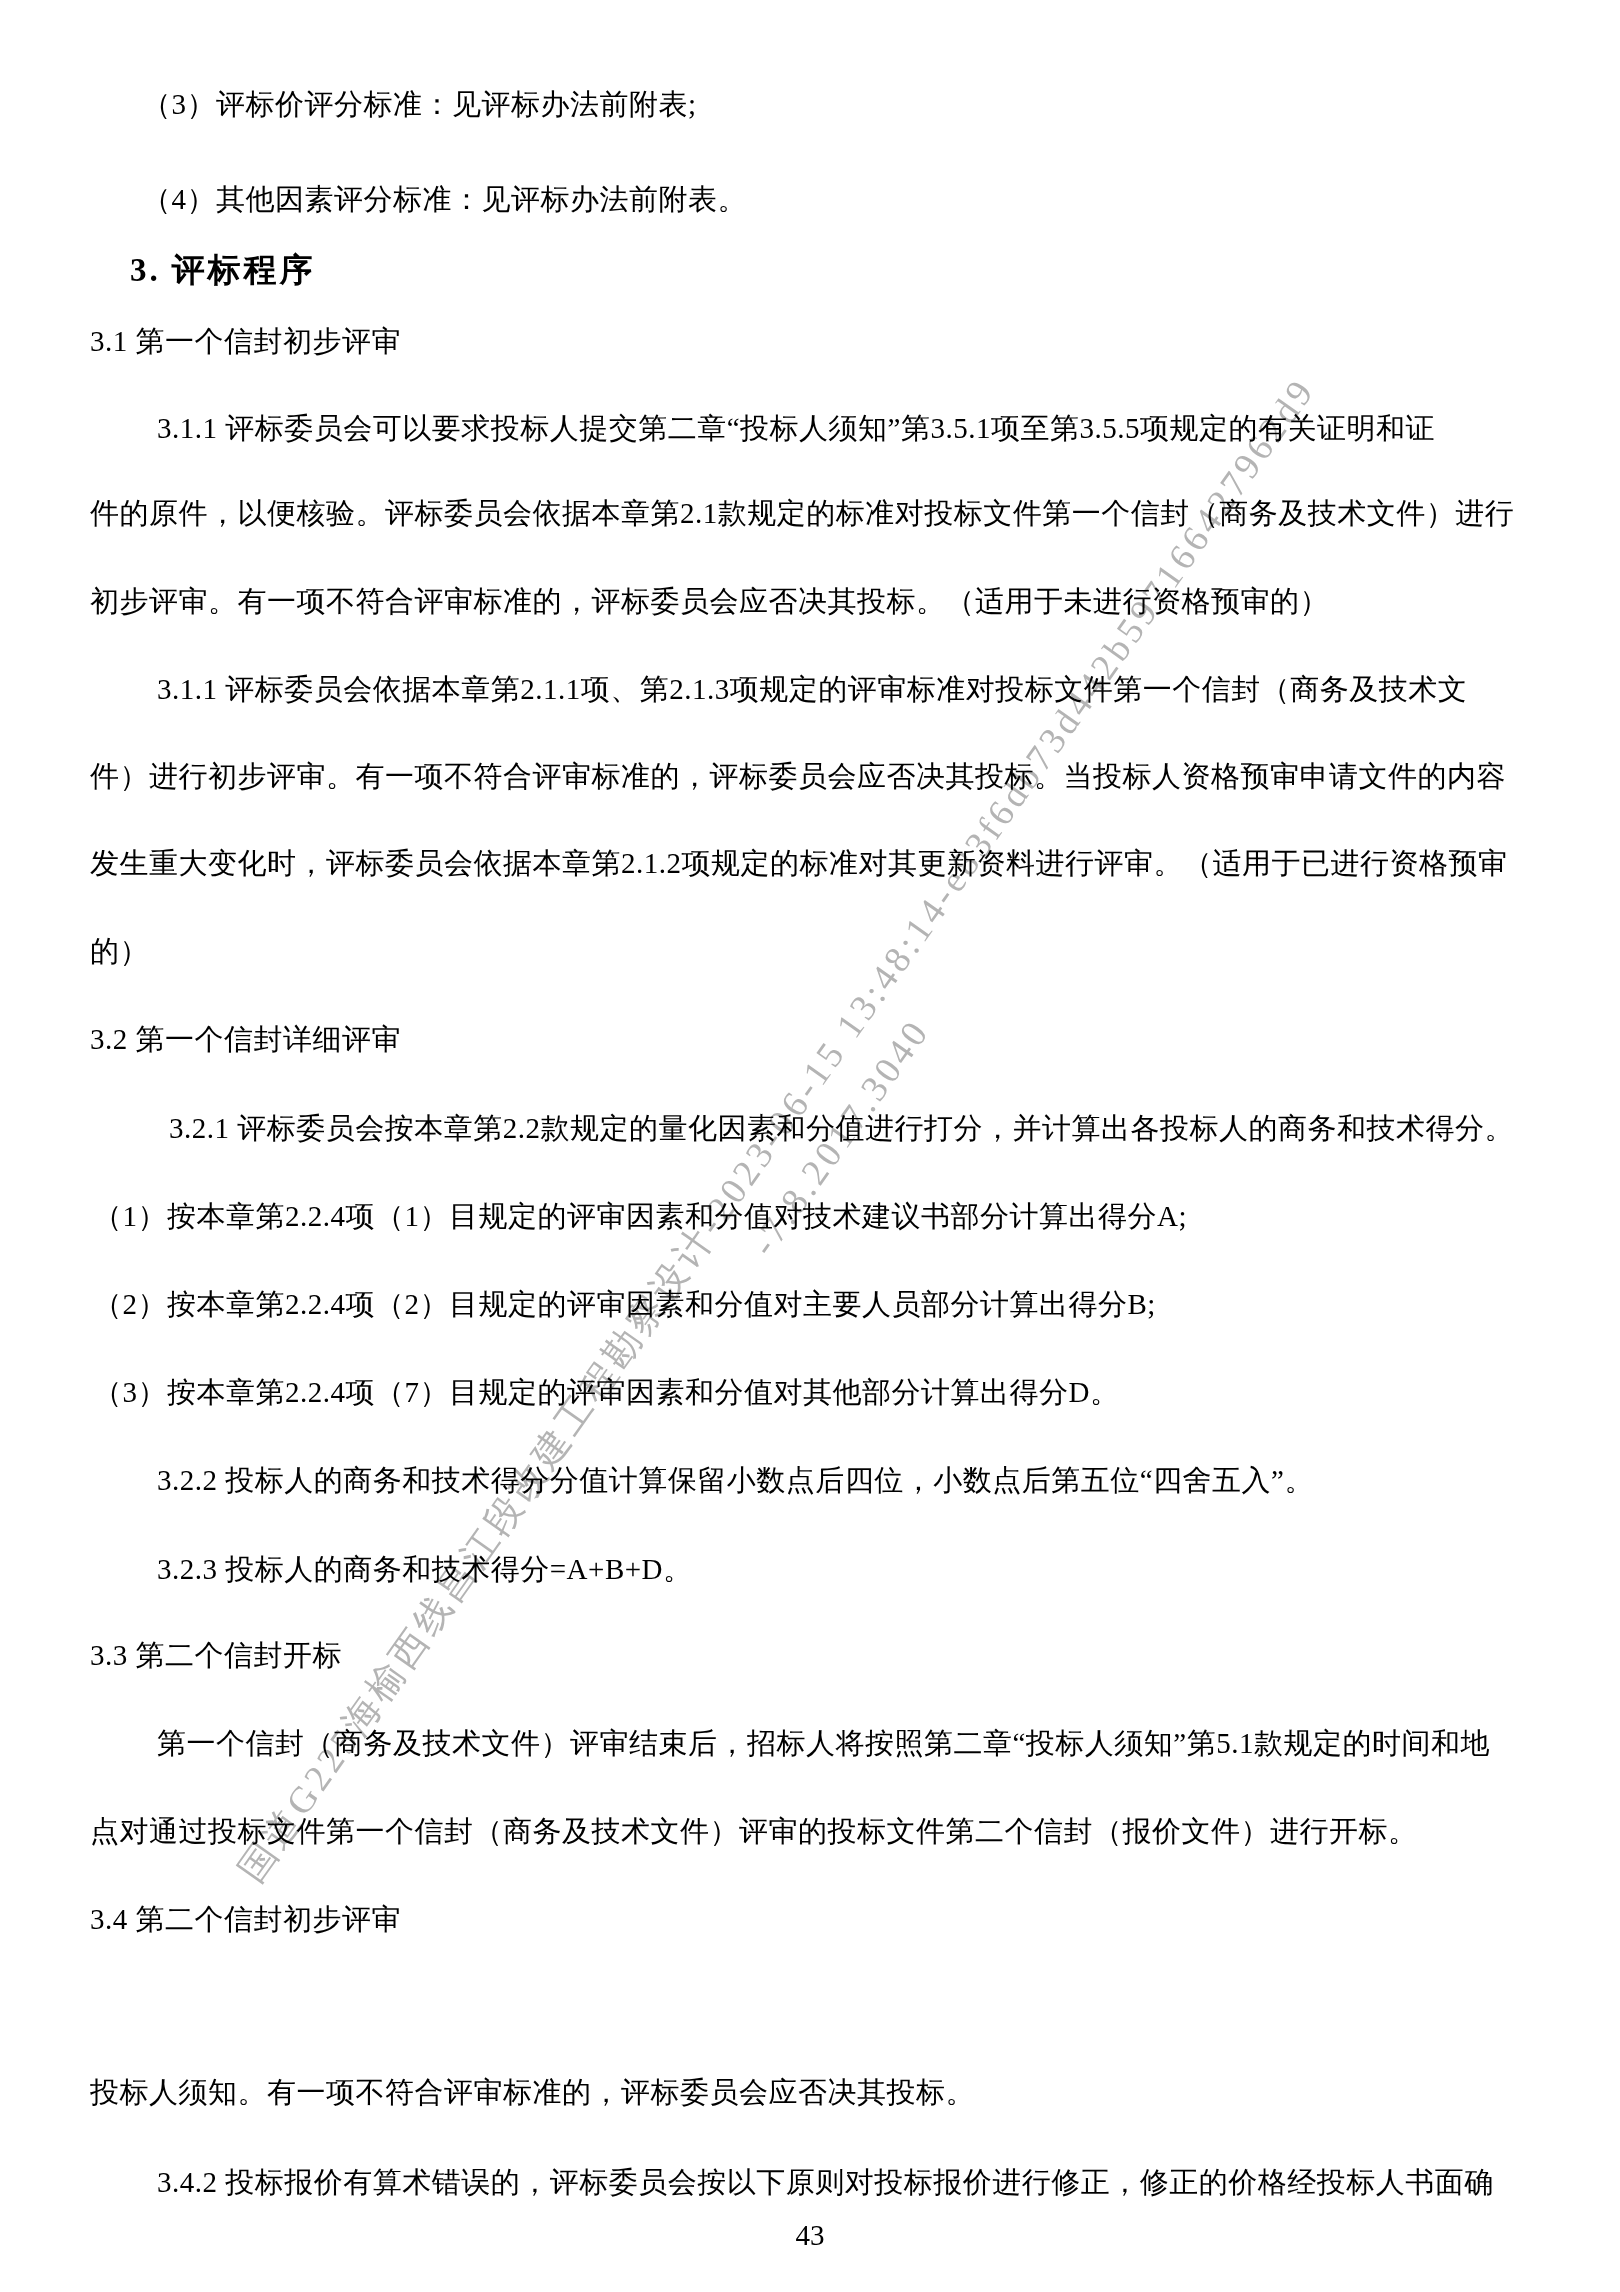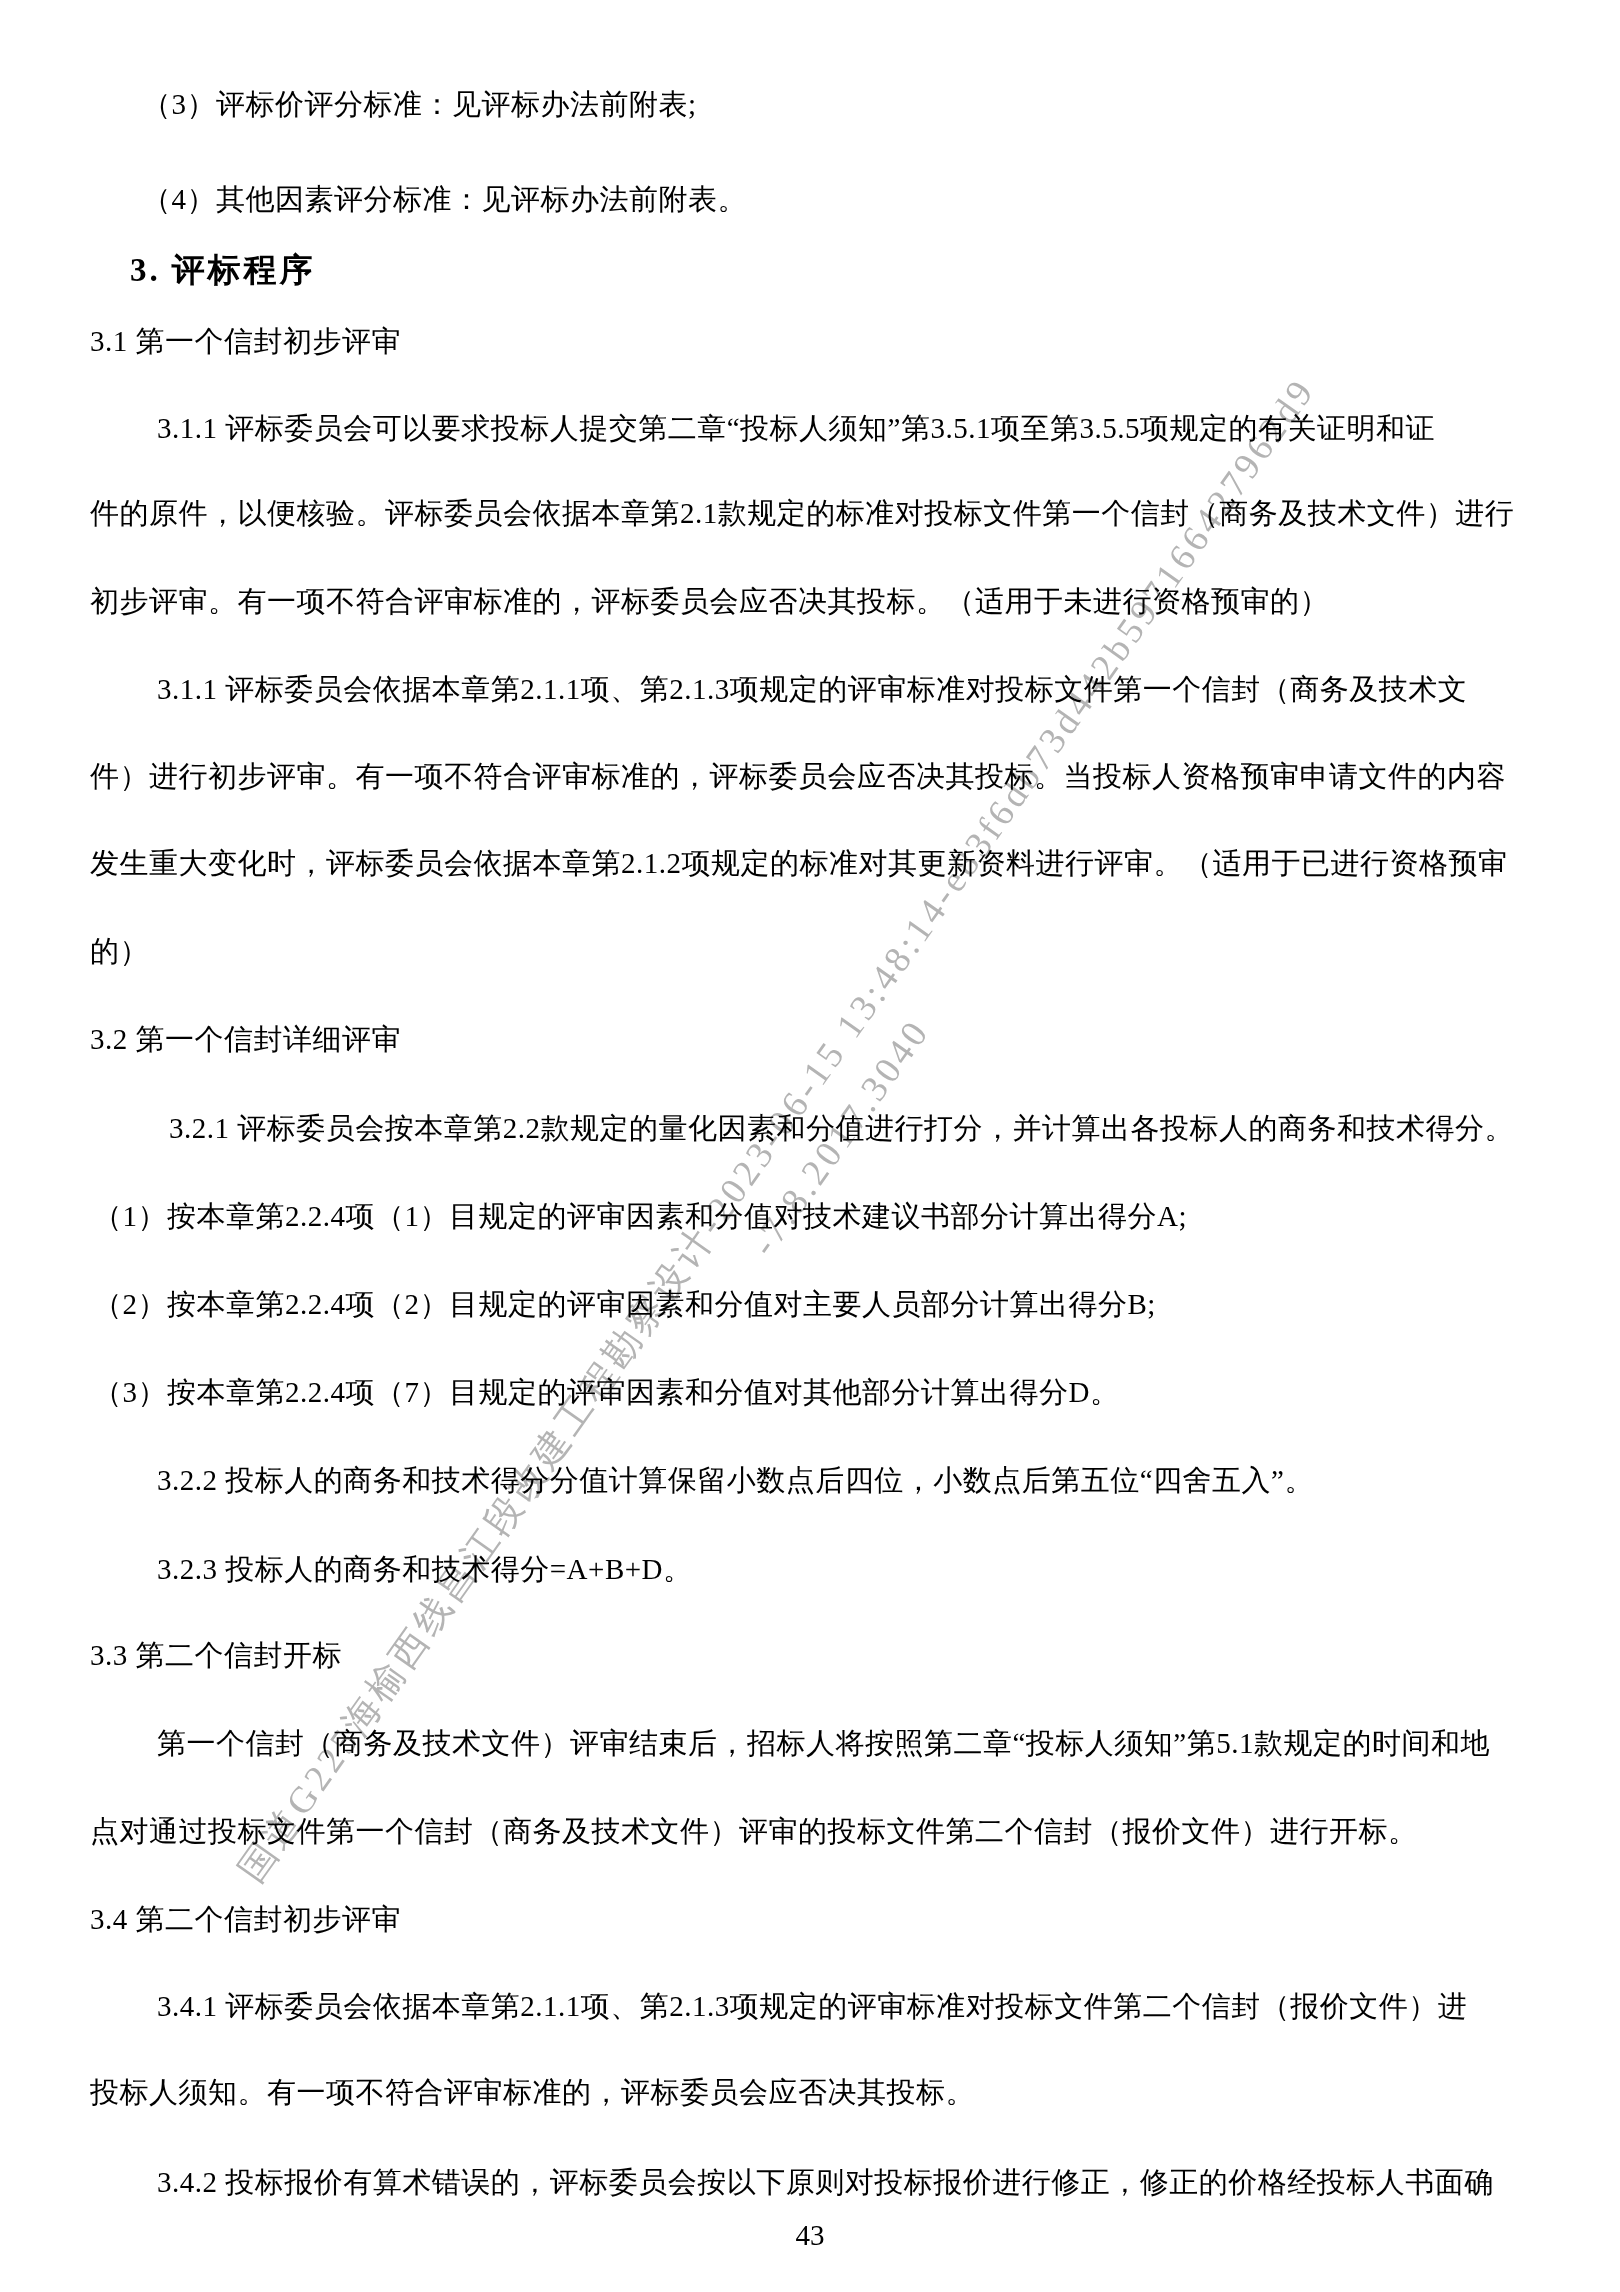--- a/index.html
+++ b/index.html
@@ -73,20 +73,19 @@
   <p class="ln" style="top:1110px; left:157px;margin-left:12px;">3.2.1 评标委员会按本章第2.2款规定的量化因素和分值进行打分，并计算出各投标人的商务和技术得分。</p>
   <p class="ln" style="top:1198px; left:93px;">（1）按本章第2.2.4项（1）目规定的评审因素和分值对技术建议书部分计算出得分A;</p>
   <p class="ln" style="top:1286px; left:93px;">（2）按本章第2.2.4项（2）目规定的评审因素和分值对主要人员部分计算出得分B;</p>
   <p class="ln" style="top:1374px; left:93px;">（3）按本章第2.2.4项（7）目规定的评审因素和分值对其他部分计算出得分D。</p>
   <p class="ln" style="top:1462px; left:157px;">3.2.2 投标人的商务和技术得分分值计算保留小数点后四位，小数点后第五位“四舍五入”。</p>
   <p class="ln" style="top:1551px; left:157px;">3.2.3 投标人的商务和技术得分=A+B+D。</p>
   <p class="ln" style="top:1637px; left:90px;">3.3 第二个信封开标</p>
   <p class="ln" style="top:1725px; left:157px;">第一个信封（商务及技术文件）评审结束后，招标人将按照第二章“投标人须知”第5.1款规定的时间和地</p>
   <p class="ln" style="top:1813px; left:90px;">点对通过投标文件第一个信封（商务及技术文件）评审的投标文件第二个信封（报价文件）进行开标。</p>
   <p class="ln" style="top:1901px; left:90px;">3.4 第二个信封初步评审</p>
-  <p class="ln" style="top:1988px; left:157px;">3.4.1 评标委员会依据本章第2.1.1项、第2.1.3项规定的评审标准对投标文件第二个信封（报价文件）进</p>
   <p class="ln" style="top:2074px; left:90px;">投标人须知。有一项不符合评审标准的，评标委员会应否决其投标。</p>
   <p class="ln" style="top:2164px; left:157px;">3.4.2 投标报价有算术错误的，评标委员会按以下原则对投标报价进行修正，修正的价格经投标人书面确</p>
 
   <p class="page-num">43</p>
 
 </div>
 
 
 </body></html>

